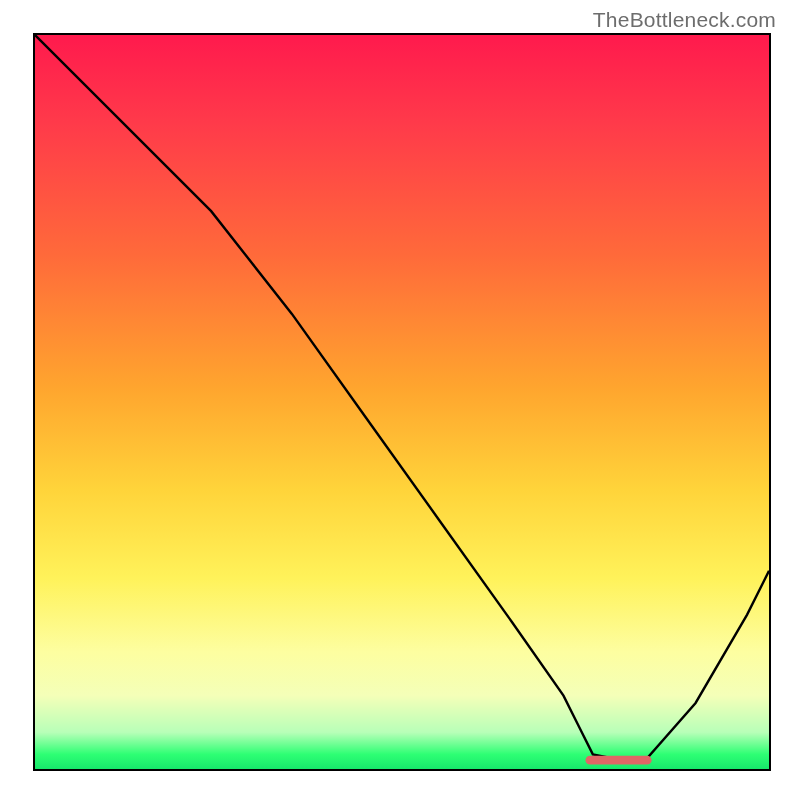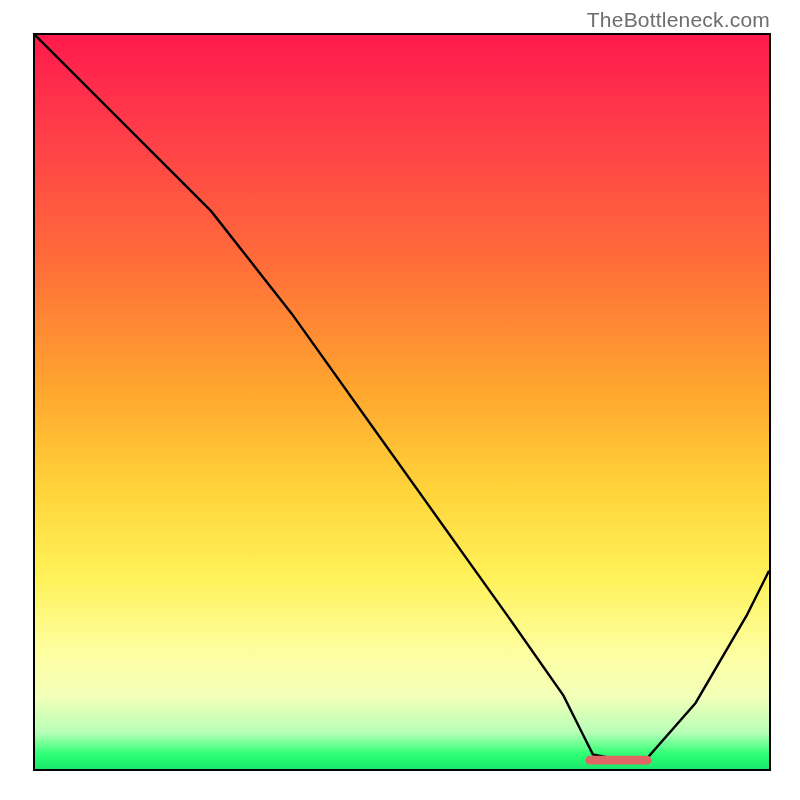--- a/index.html
+++ b/index.html
@@ -46,21 +46,21 @@
   }
   svg.curve-layer {
     position: absolute;
     inset: 0;
     width: 100%;
     height: 100%;
   }
   .watermark {
     position: absolute;
     top: 8px;
-    right: 30px;
+    right: 24px;
     color: #6d6d6d;
     font-size: 21px;
     font-weight: 500;
     letter-spacing: 0.2px;
     font-family: Arial, Helvetica, sans-serif;
   }
 </style>
 </head>
 <body>
 

